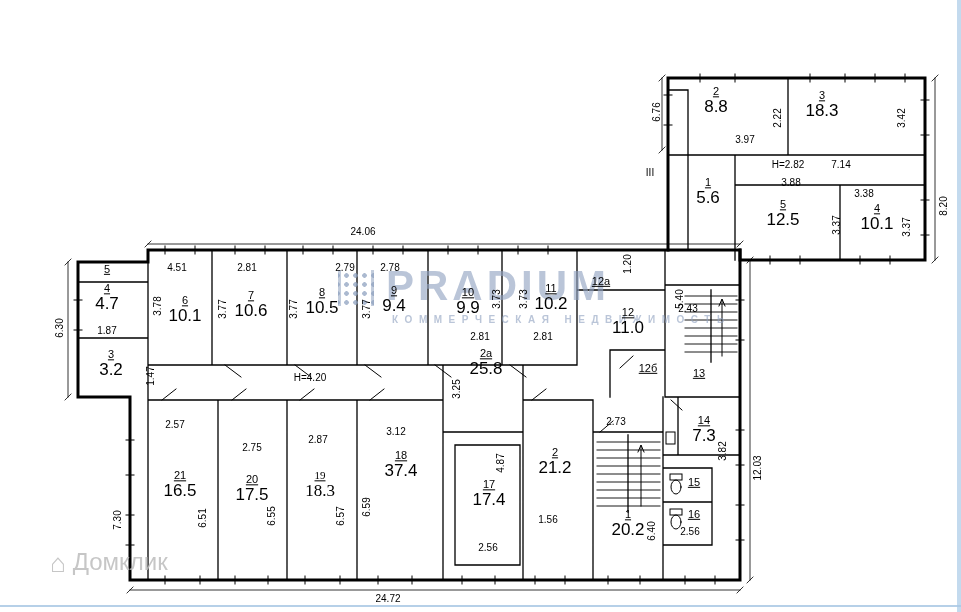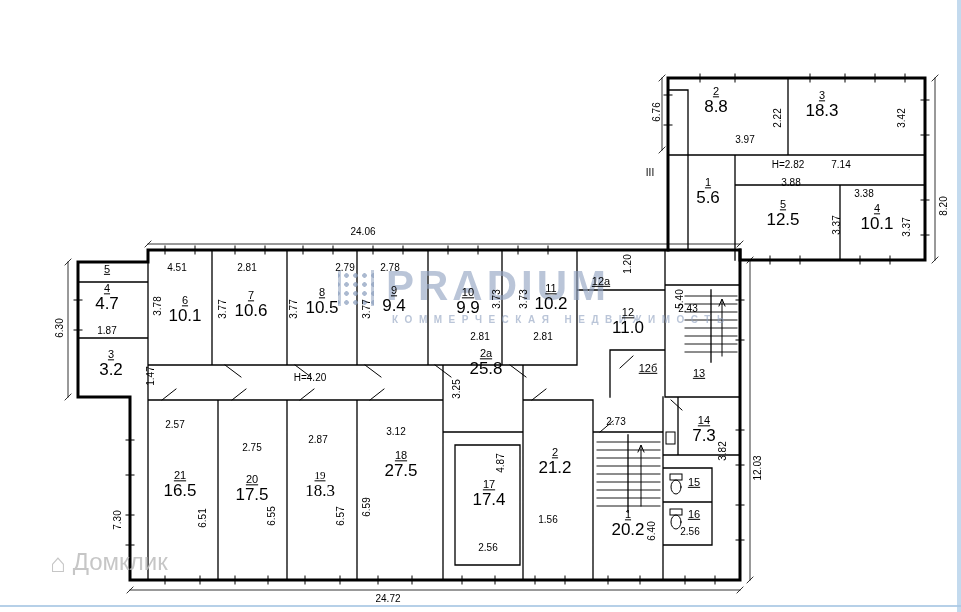--- a/index.html
+++ b/index.html
@@ -198,21 +198,21 @@
       <div class="room-label" style="left: 252px; top: 489px;">
         <span class="room-num">20</span>
         <span class="room-area">17.5</span>
       </div>
       <div class="room-label" style="left: 320px; top: 485px; font-family: Liberation Serif, serif;">
         <span class="room-num">19</span>
         <span class="room-area">18.3</span>
       </div>
       <div class="room-label" style="left: 401px; top: 465px;">
         <span class="room-num">18</span>
-        <span class="room-area">27.5</span>
+        <span class="room-area">37.4</span>
       </div>
       <div class="room-label" style="left: 489px; top: 494px;">
         <span class="room-num">17</span>
         <span class="room-area">17.4</span>
       </div>
       <div class="room-label" style="left: 555px; top: 462px;">
         <span class="room-num">2</span>
         <span class="room-area">21.2</span>
       </div>
       <div class="room-label" style="left: 628px; top: 524px;">

